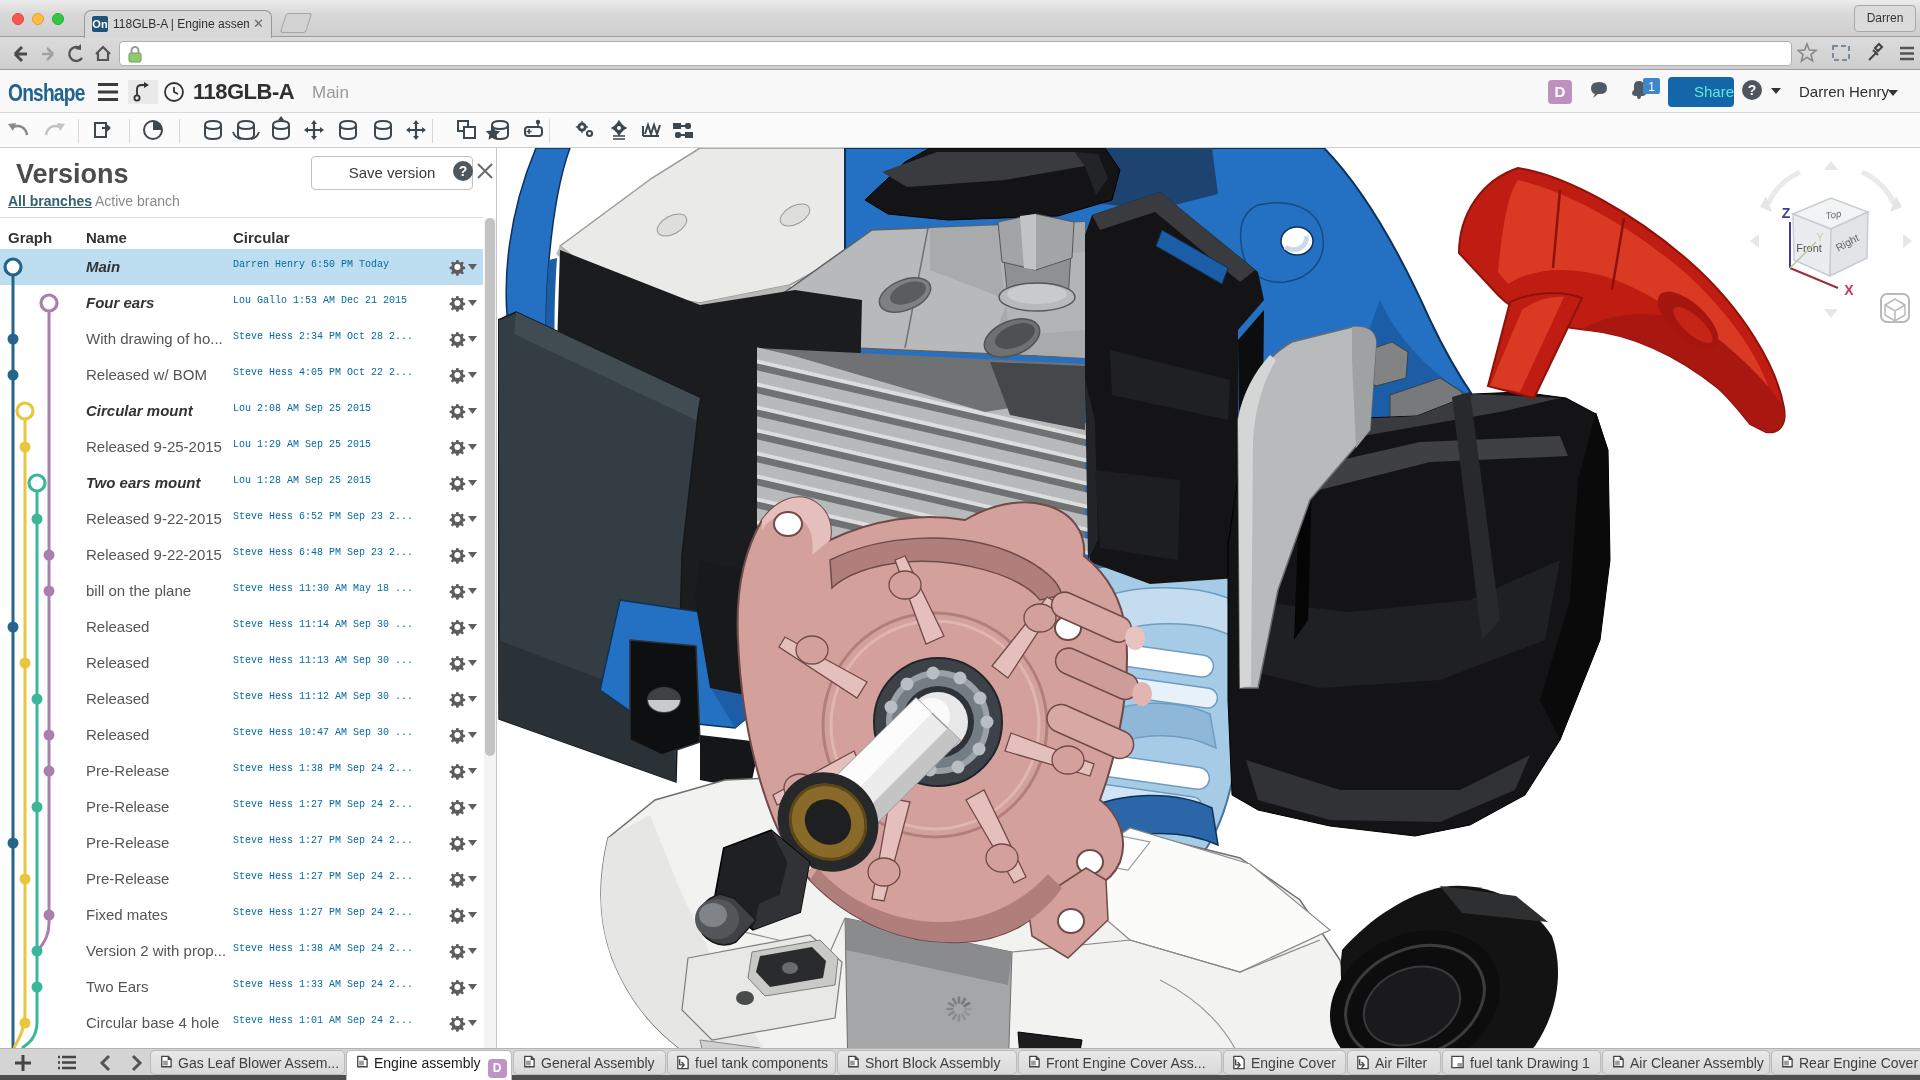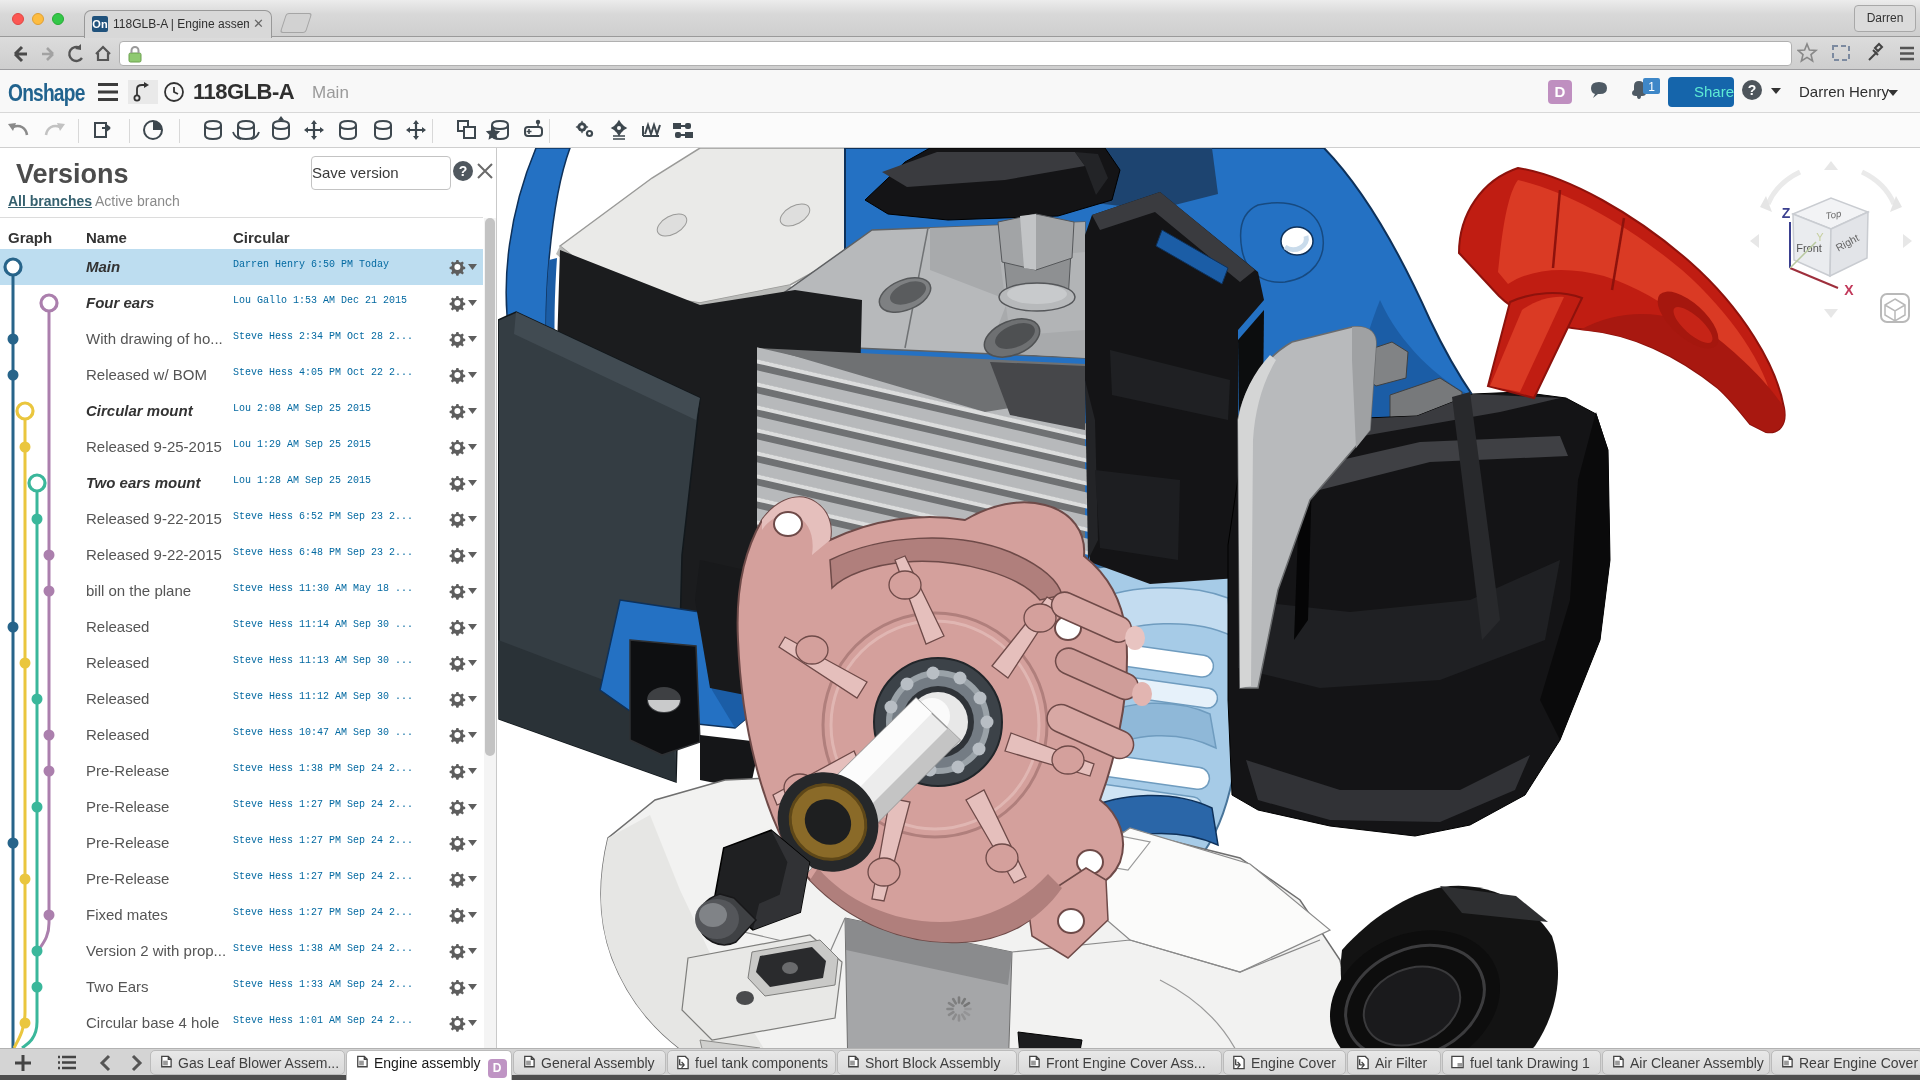--- a/index.html
+++ b/index.html
@@ -34,21 +34,21 @@
 #sharebtn {position:absolute; left:1668px; top:7px; width:66px; height:30px; background:#1565ab; color:#5eead4; border-radius:4px; font-size:15px; text-align:right; line-height:30px;}
 #davatar {position:absolute; left:1548px; top:80px; width:24px; height:24px; background:#bf8fc0; border-radius:4px; color:#fff; font-weight:bold; font-size:15px; text-align:center; line-height:24px; z-index:5;}
 #dhname {position:absolute; left:1799px; top:13px; font-size:15px; color:#2e2e2e;}
 
 
 #cadbar {position:absolute; left:0; top:113px; width:1920px; height:35px; background:#fbfbfb; border-bottom:1px solid #cfcfcf;}
 
 
 #panel {position:absolute; left:0; top:148px; width:497px; height:900px; background:#fff; border-right:1px solid #c9c9c9;padding-left:32px;}
 #vtitle {position:absolute; left:16px; top:11px; font-size:27px; font-weight:bold; color:#4c4c4c;}
-#savebtn {position:absolute; left:311px; top:8px; width:140px; height:34px; border:1px solid #c3c3c3; border-radius:4px; background:#fff; font-size:15px; color:#3a3a3a; line-height:32px;}
+#savebtn {position:absolute; left:311px; top:8px; width:162px; height:34px; border:1px solid #c3c3c3; border-radius:4px; background:#fff; font-size:15px; color:#3a3a3a; text-align:center; line-height:32px;}
 #branches {position:absolute; left:8px; top:45px; font-size:14px; color:#35606e; font-weight:bold; text-decoration:underline;}
 #actbranch {position:absolute; left:95px; top:45px; font-size:14px; color:#8a8a8a;text-align:right;}
 #phead {position:absolute; left:0; top:69px; width:483px; height:33px; border-top:1px solid #dcdcdc;}
 #phead div {position:absolute; top:11px; font-size:15px; font-weight:bold; color:#333;}
 .vrow {position:absolute; left:0; width:483px; height:36px;}
 .vname {position:absolute; left:86px; top:9px; font-size:15px; color:#555; white-space:nowrap;}
 .vnb {font-weight:bold; font-style:italic; color:#333;}
 .vmod {position:absolute; left:233px; top:10px; font-size:10px; color:#0369a1; white-space:nowrap; width:215px; overflow:hidden;font-family:Liberation Mono, monospace;}
 .gear {position:absolute; left:442px; top:5px; width:36px; height:26px;}
 #vscroll {position:absolute; left:484px; top:70px; width:12px; height:830px; background:#f4f4f4;}

